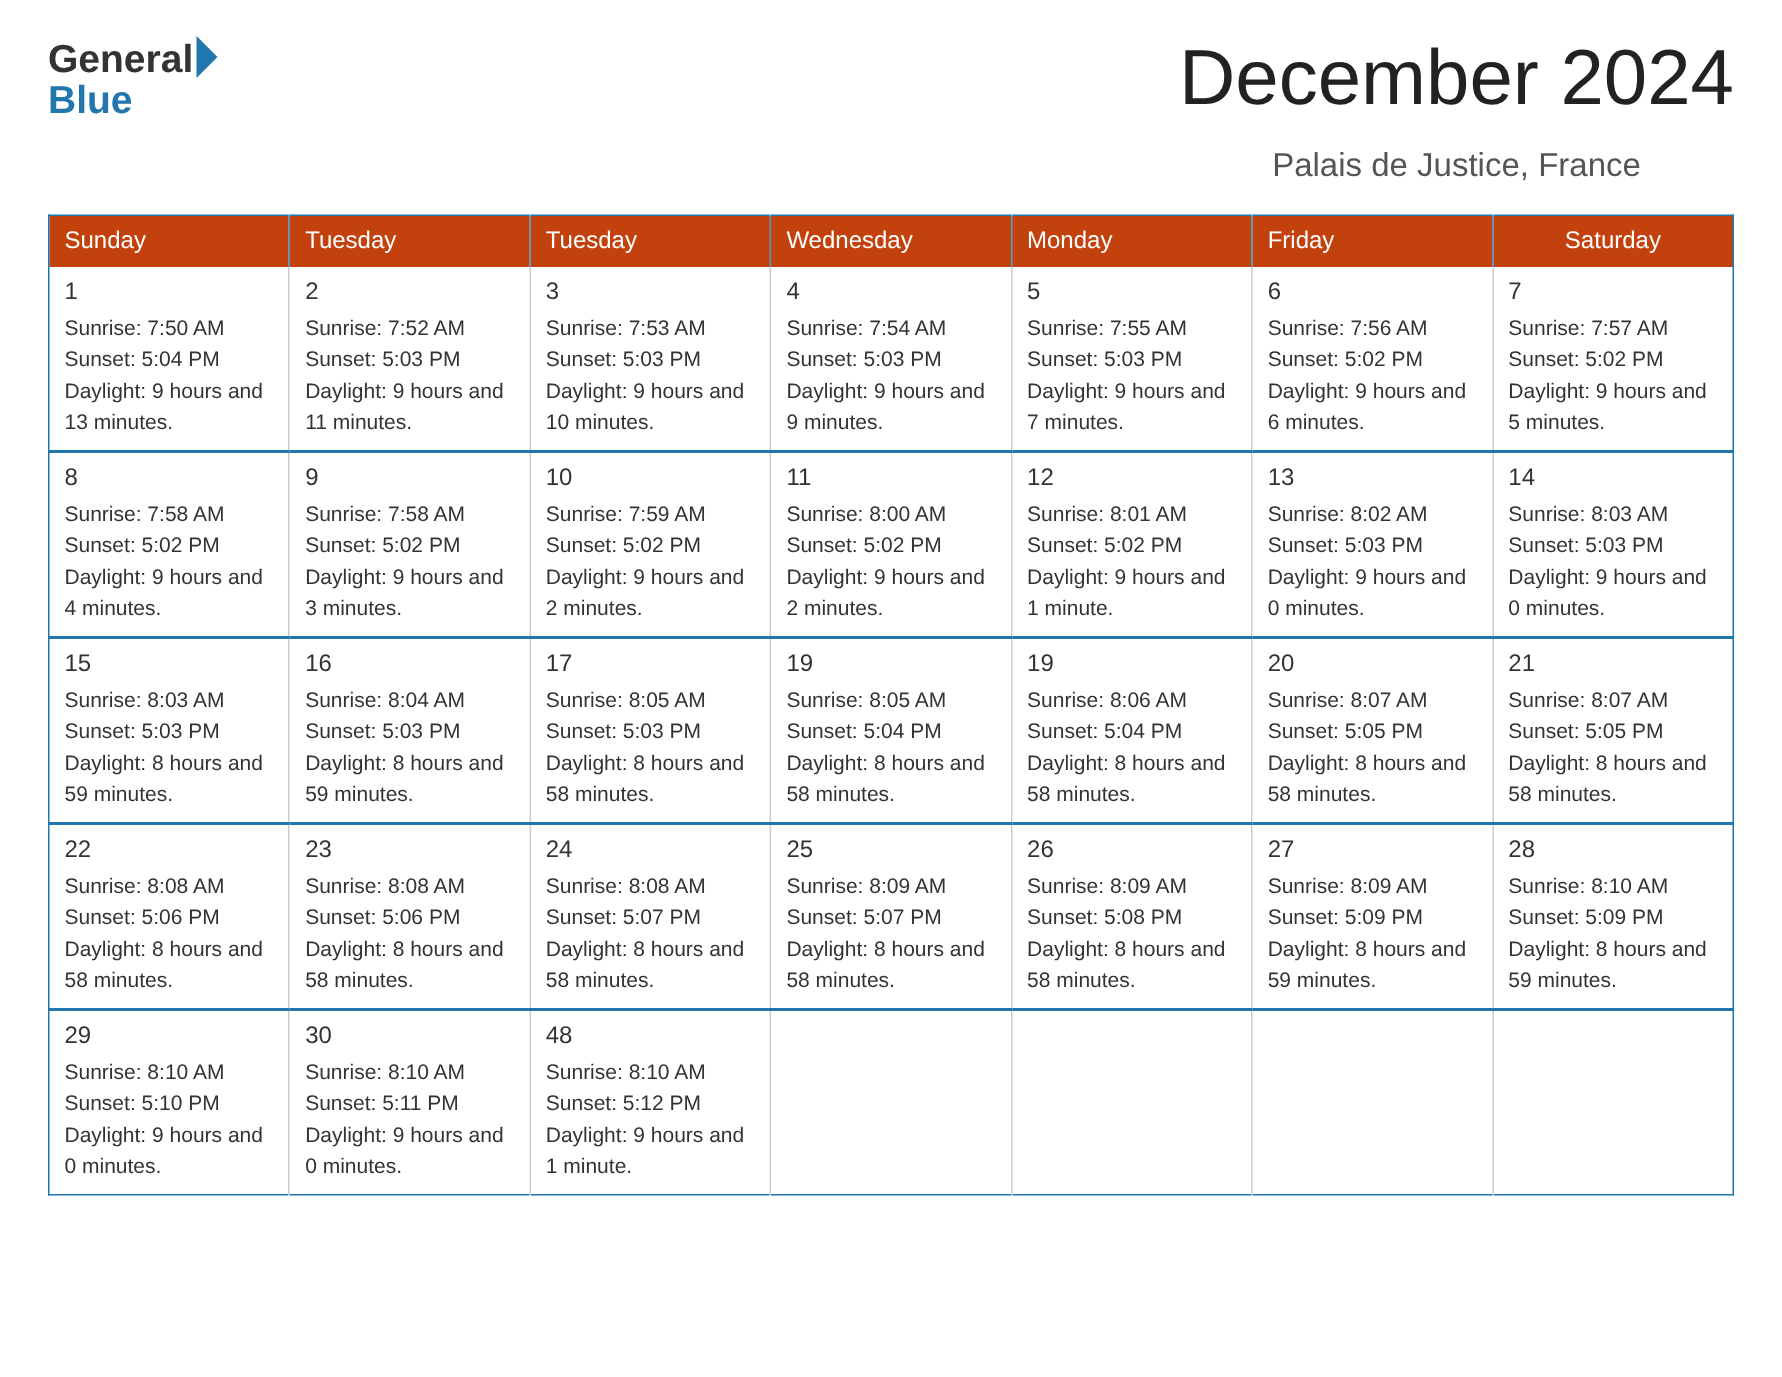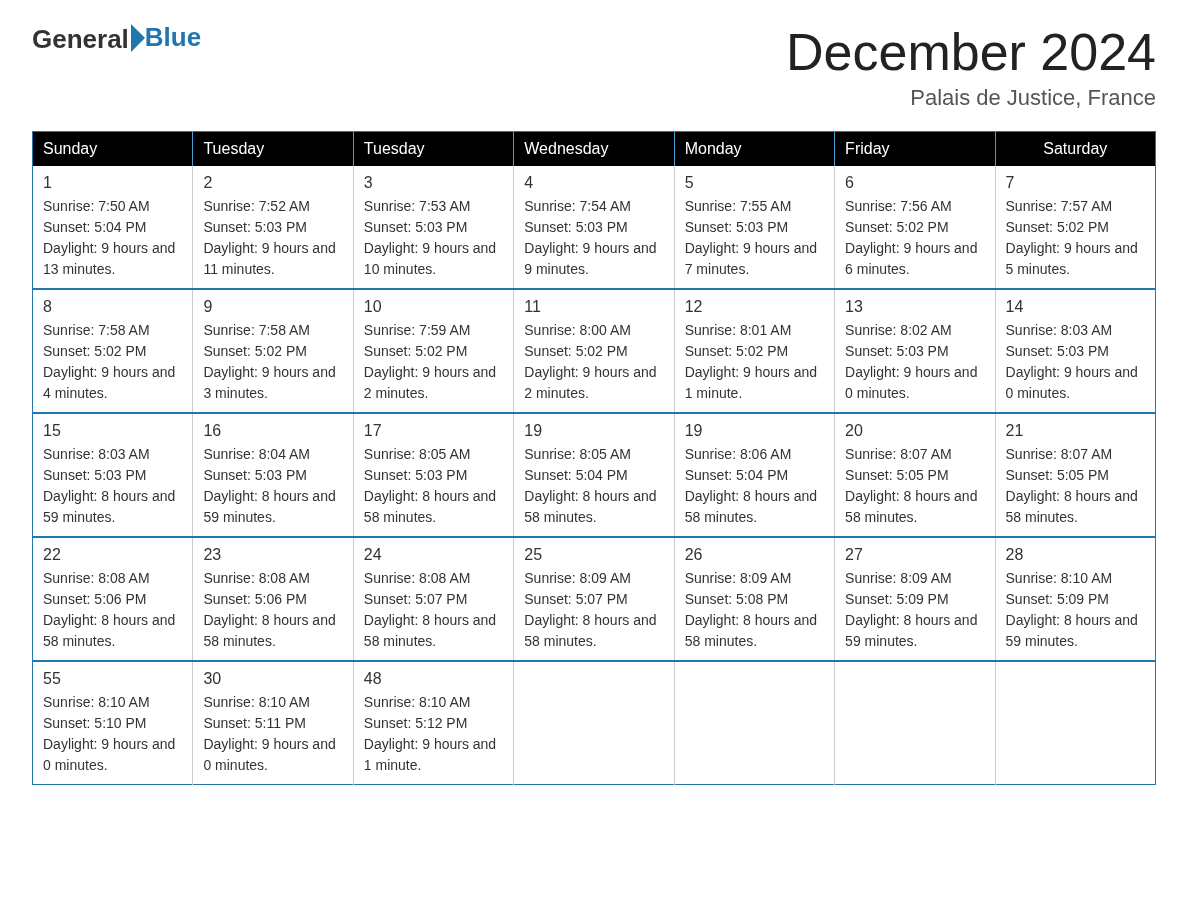--- a/index.html
+++ b/index.html
@@ -30,48 +30,48 @@
       width: 0;
       height: 0;
       border-left: 14px solid #2176ae;
       border-top: 14px solid transparent;
       border-bottom: 14px solid transparent;
       margin-left: 2px;
       margin-top: -4px;
     }
     .logo-wrapper {
       display: flex;
-      flex-direction: row;
+      flex-direction: column;
       justify-content: flex-end;
     }
     .logo-row {
       display: flex;
       align-items: center;
     }
     .header-right {
-      text-align: right;
+      text-align: center;
     }
     .month-title {
       font-size: 52px;
       font-weight: normal;
       color: #222;
       line-height: 1.1;
     }
     .location {
       font-size: 22px;
       color: #555;
-      margin-top: 4px;
+      margin-top: 16px;
     }
     .calendar {
       width: 100%;
       border-collapse: collapse;
       border: 1.5px solid #2176ae;
     }
     .calendar thead tr {
-      background: #000000;
+      background: #c2410c;
     }
     .calendar thead th {
       color: #fff;
       font-size: 16px;
       font-weight: normal;
       padding: 8px 10px;
       text-align: left;
       border-right: 1px solid #4a9fd4;
     }
     .calendar thead th:last-child {
@@ -256,21 +256,21 @@
           <span class="day-number">27</span>
           <div class="day-info">Sunrise: 8:09 AM<br>Sunset: 5:09 PM<br>Daylight: 8 hours and 59 minutes.</div>
         </td>
         <td>
           <span class="day-number">28</span>
           <div class="day-info">Sunrise: 8:10 AM<br>Sunset: 5:09 PM<br>Daylight: 8 hours and 59 minutes.</div>
         </td>
       </tr>
       <tr>
         <td>
-          <span class="day-number">55</span>
+          <span class="day-number">29</span>
           <div class="day-info">Sunrise: 8:10 AM<br>Sunset: 5:10 PM<br>Daylight: 9 hours and 0 minutes.</div>
         </td>
         <td>
           <span class="day-number">30</span>
           <div class="day-info">Sunrise: 8:10 AM<br>Sunset: 5:11 PM<br>Daylight: 9 hours and 0 minutes.</div>
         </td>
         <td>
           <span class="day-number">48</span>
           <div class="day-info">Sunrise: 8:10 AM<br>Sunset: 5:12 PM<br>Daylight: 9 hours and 1 minute.</div>
         </td>

